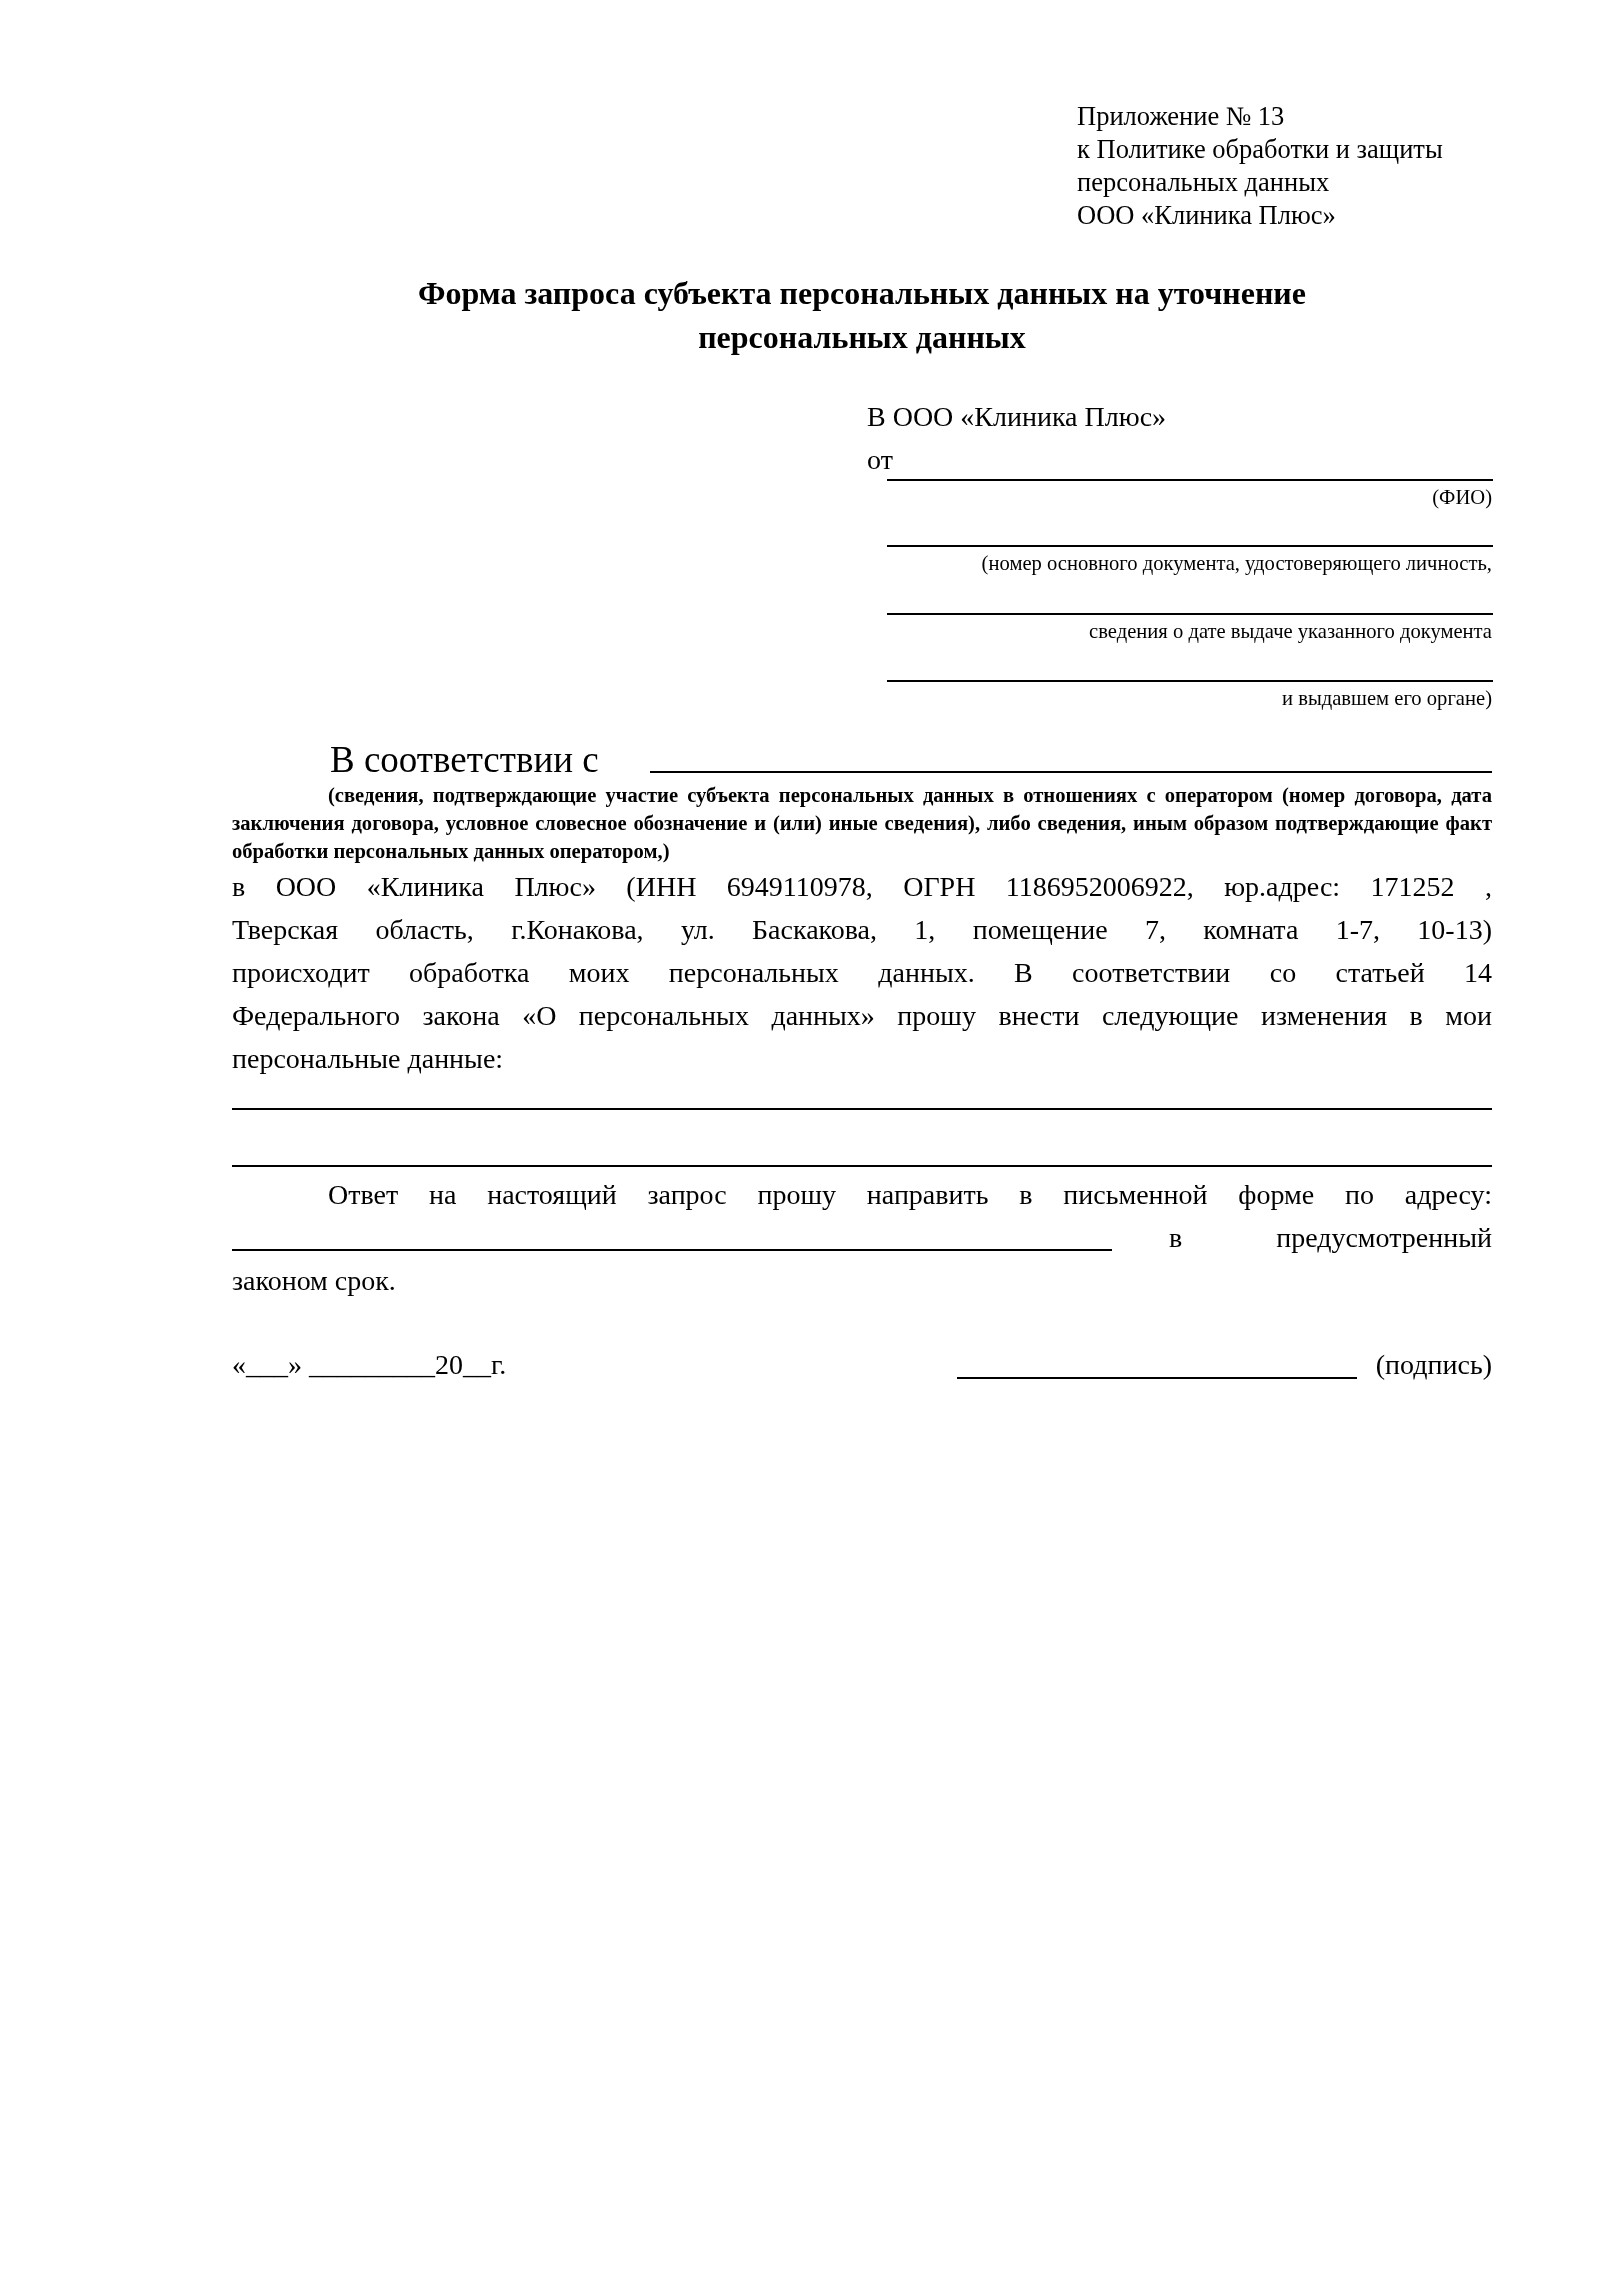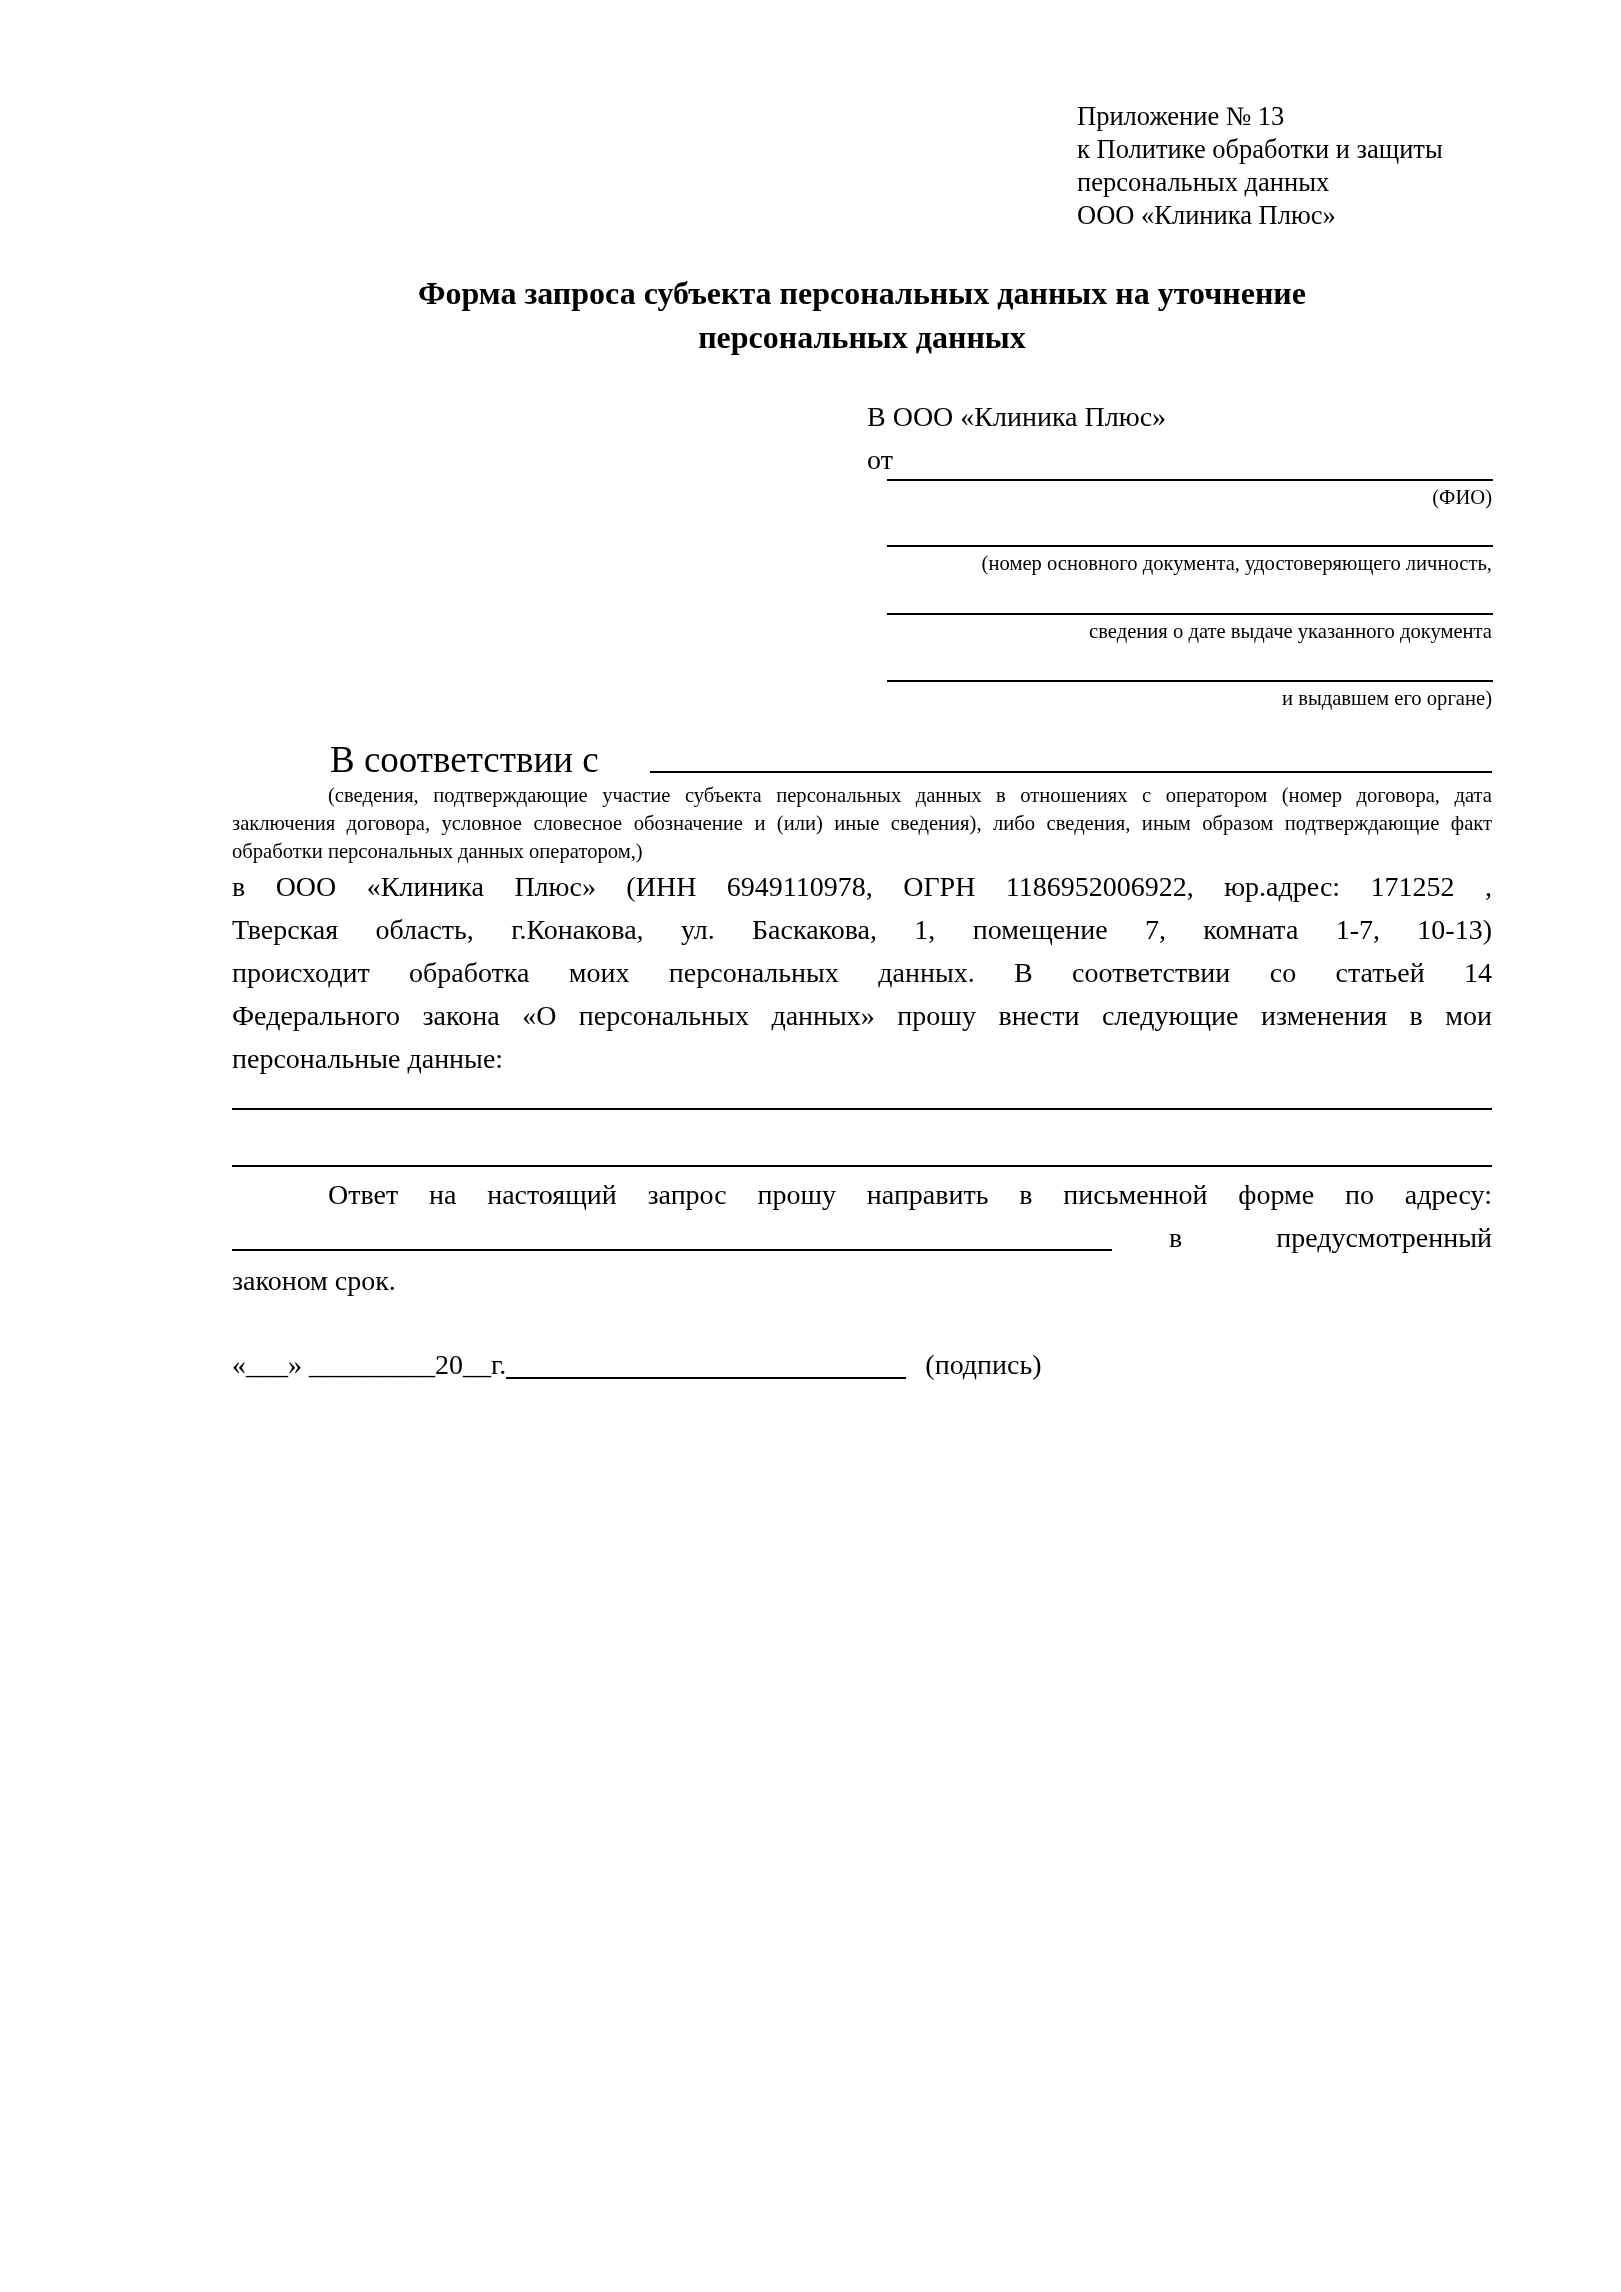--- a/index.html
+++ b/index.html
@@ -100,20 +100,21 @@
     margin-bottom: 7.8px;
   }
 
   .footnote {
     font-size: 20.6px;
     line-height: 28px;
   }
   .fline {
     text-align: justify;
     text-align-last: justify;
+    font-weight: bold;
   }
   .fline.first { text-indent: 96px; }
   .fline.last {
     text-align: left;
     text-align-last: left;
   }
 
   .body-par {
     font-size: 28px;
     line-height: 43px;
@@ -152,20 +153,21 @@
     height: 0;
     margin-bottom: 7.8px;
   }
   .reply .w1 { margin-left: 57px; }
   .reply .w2 { margin-left: auto; }
 
   
   .signature-row {
     margin-top: 41px;
     display: flex;
+    justify-content: space-between;
     align-items: flex-end;
     font-size: 28px;
     line-height: 43px;
   }
   .sig-right {
     display: flex;
     align-items: flex-end;
     gap: 19px;
   }
   .sig-blank {

